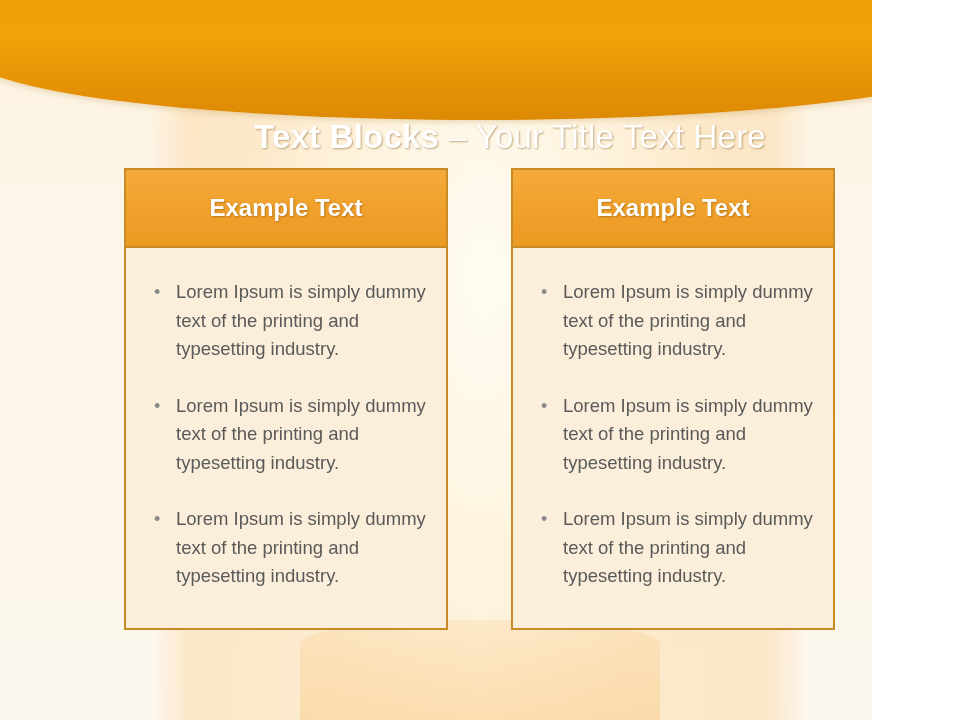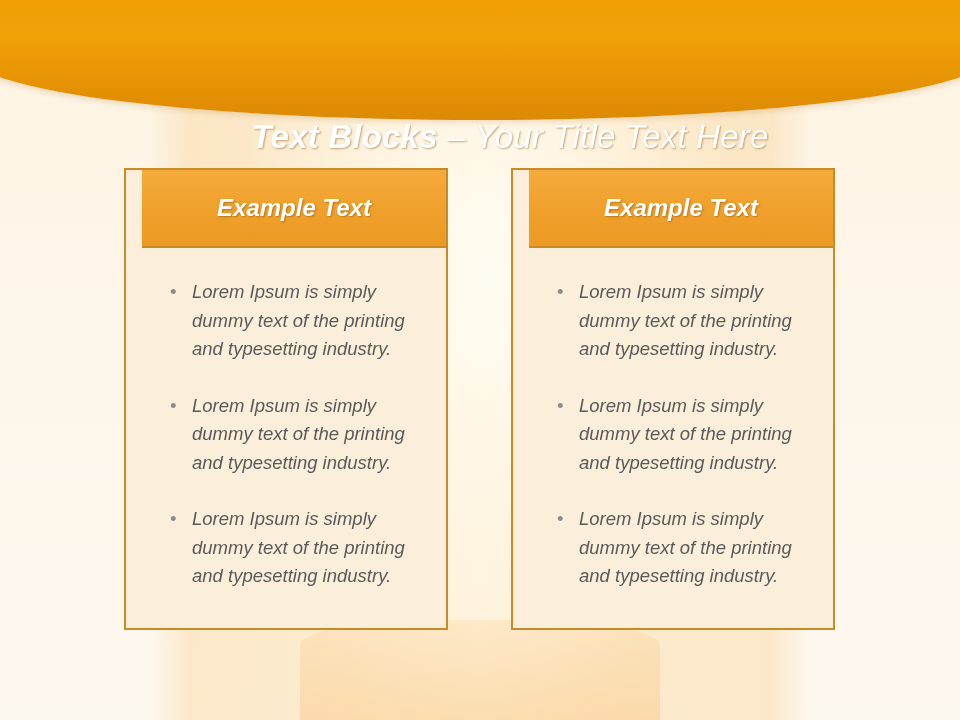--- a/index.html
+++ b/index.html
@@ -9,25 +9,24 @@
   body {
     width: 960px;
     height: 720px;
     overflow: hidden;
     font-family: "Liberation Sans", sans-serif;
     background: #ffffff;
   }
 
   #slide {
     position: relative;
-    width: 960px;
+    width: 872px;
     height: 720px;
     overflow: hidden;
     background: #be185d;
-    font-style: italic;
   }
 
   
   .bg-base {
     position: absolute;
     left: 0; top: 0;
     width: 960px;
     height: 720px;
     background: linear-gradient(180deg, #fdf3e1 0%, #fdf6ea 40%, #fdf8ef 100%);
   }
@@ -104,21 +103,20 @@
     top: 168px;
     width: 712px;
     display: flex;
     gap: 63px;
   }
   .card {
     width: 324px;
     border: 2px solid #c98b25;
     background: #fbeedb;
     box-sizing: border-box;
-    padding-left: 16px;
   }
   .card-header {
     height: 78px;
     background: linear-gradient(180deg, #f5ab3c 0%, #f0a12c 50%, #eb9a23 100%);
     border-bottom: 2px solid #c98b25;
     display: flex;
     align-items: center;
     justify-content: center;
     box-sizing: border-box;
   }

